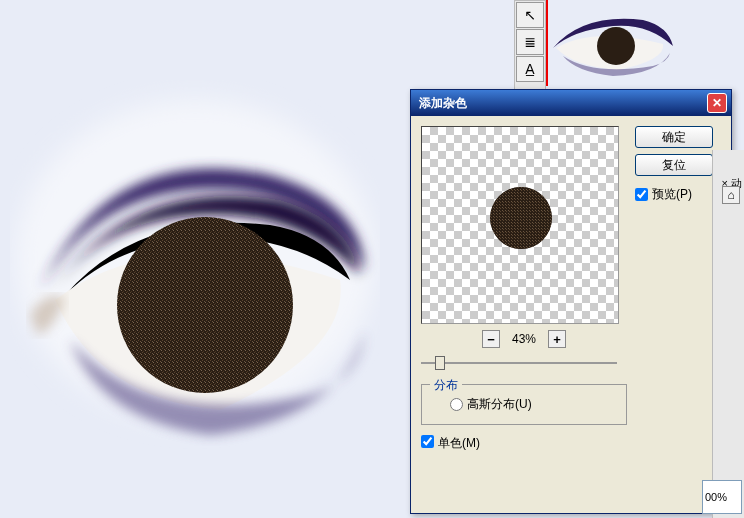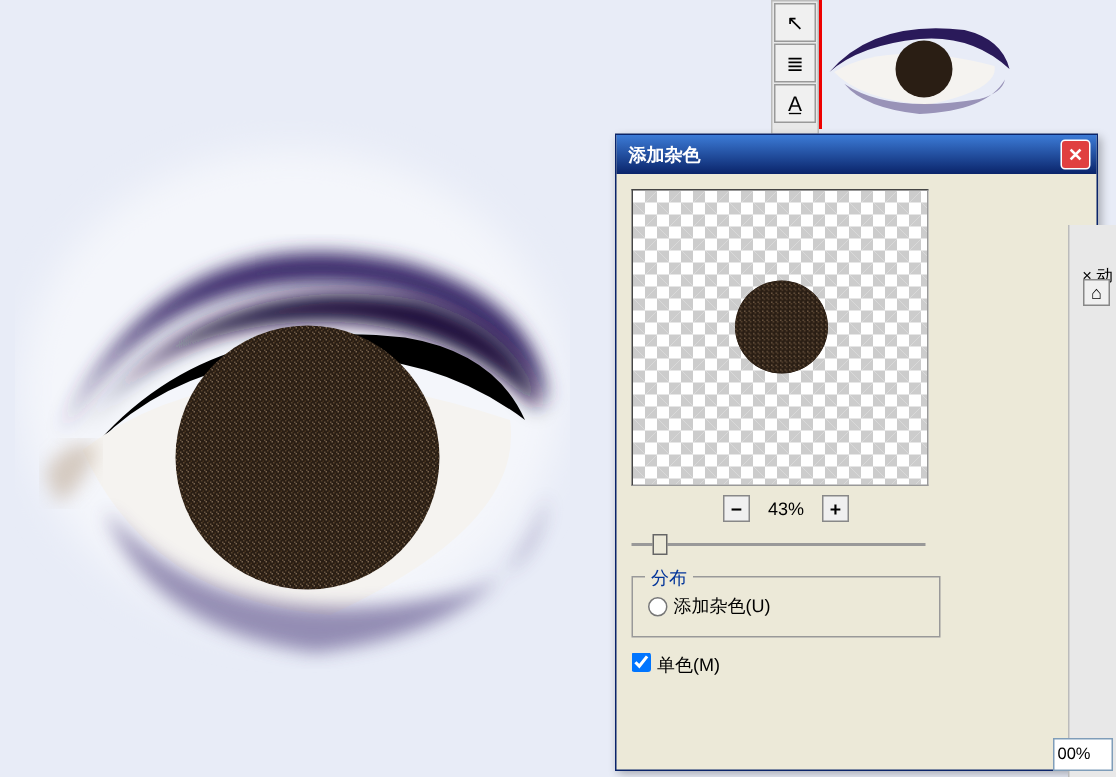--- a/index.html
+++ b/index.html
@@ -36,33 +36,33 @@
 .zoom-row { display: flex; align-items: center; justify-content: center; gap: 12px; margin-top: 6px; }
 .zoom-btn { width: 18px; height: 18px; border: 1px solid #888; background: #f0f0f0; display: flex; align-items: center; justify-content: center; cursor: pointer; font-size: 13px; font-weight: bold; }
 
 .amount-row { margin-top: 18px; display: flex; align-items: center; gap: 4px; }
 .amount-row label { }
 .amount-input { width: 50px; height: 18px; border: 1px solid #7f9db9; padding: 0 3px; background: #fff; }
 .slider-track { margin-top: 6px; width: 196px; height: 18px; position: relative; }
 .slider-line { position: absolute; top: 8px; left: 0; right: 0; height: 2px; background: #999; }
 .slider-thumb { position: absolute; left: 14px; top: 2px; width: 10px; height: 14px; background: #ece9d8; border: 1px solid #666; }
 
-.group-box { margin-top: 12px; border: 1px solid #999; padding: 8px 10px 8px 10px; position: relative; }
+.group-box { margin-top: 12px; border: 1px solid #999; padding: 8px 10px 8px 28px; position: relative; }
 .group-title { position: absolute; top: -8px; left: 8px; background: #ece9d8; padding: 0 4px; color: #003399; }
 .radio-row { display: flex; align-items: center; gap: 4px; margin: 3px 0; }
 .radio-row input { margin: 0; }
 
 .check-row { margin-top: 10px; display: flex; align-items: flex-start; gap: 4px; }
 
 .btn { width: 78px; height: 22px; border: 1px solid #003c74; background: linear-gradient(#fff,#e4e4e4); border-radius: 3px; margin-bottom: 6px; cursor: pointer; display: flex; align-items: center; justify-content: center; }
 .preview-check { margin-top: 10px; display: flex; align-items: center; gap: 4px; }
 
 .right-panels { position: absolute; right: 0; top: 150px; width: 32px; height: 368px; background: #e8e8e8; border-left: 1px solid #bbb; }
 .tab-label { position: absolute; right: 2px; top: 176px; font-size: 11px; writing-mode: horizontal-tb; }
-.pct-box { position: absolute; right: 2px; bottom: 4px; width: 40px; height: 22px; border: 1px solid #7f9db9; background: #fff; font-size: 11px; display: flex; align-items: center; padding: 0 2px; }
+.pct-box { position: absolute; right: 2px; bottom: 4px; width: 40px; height: 34px; border: 1px solid #7f9db9; background: #fff; font-size: 11px; display: flex; align-items: center; padding: 0 2px; }
 .panel-icon { position: absolute; right: 4px; top: 186px; width: 18px; height: 18px; border: 1px solid #888; background: #f0f0f0; display:flex; align-items:center; justify-content:center; }
 </style>
 </head>
 <body>
 
 <div class="canvas">
   <svg class="eye-art" viewBox="0 0 370 380">
     <defs>
       <radialGradient id="shadow1" cx="50%" cy="40%">
         <stop offset="60%" stop-color="rgba(80,50,130,0)"></stop>
@@ -133,26 +133,34 @@
         <div class="zoom-btn">+</div>
       </div>
       <div class="slider-track">
         <div class="slider-line"></div>
         <div class="slider-thumb"></div>
       </div>
       <div class="group-box">
         <span class="group-title">分布</span>
         <label class="radio-row">
           <input type="radio" name="dist" style="">
-          <span>添加杂色(U)</span>
+          <span>高斯分布(U)</span>
         </label>
       </div>
       <label class="check-row">
         <input type="checkbox" checked="" style="">
         <span>单色(M)</span>
+      </label>
+    </div>
+    <div class="right-col">
+      <div class="btn">确定</div>
+      <div class="btn">复位</div>
+      <label class="preview-check">
+        <input type="checkbox" checked="" style="">
+        <span>预览(P)</span>
       </label>
     </div>
   </div>
 </div>
 
 <div class="right-panels"></div>
 <span class="tab-label">× <span>动</span></span>
 <div class="panel-icon">⌂</div>
 <div class="pct-box">00%</div>
 

